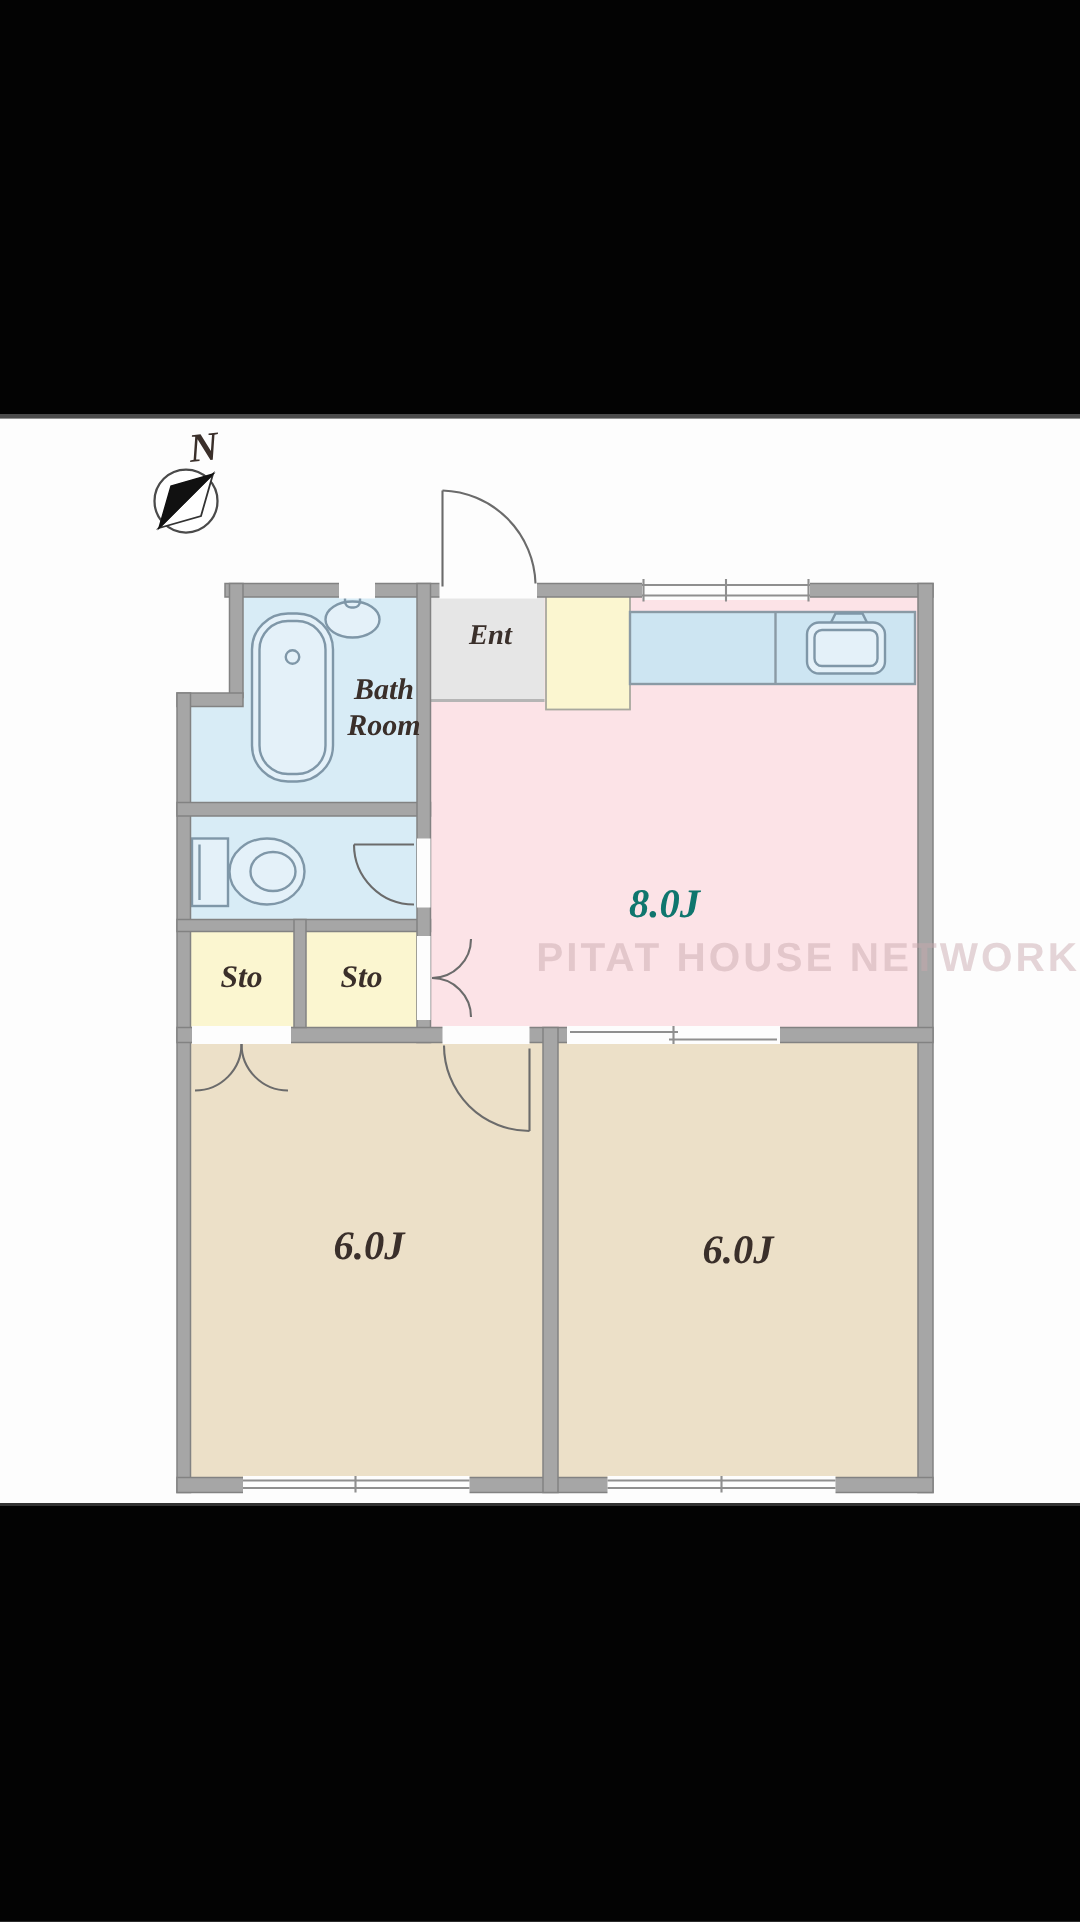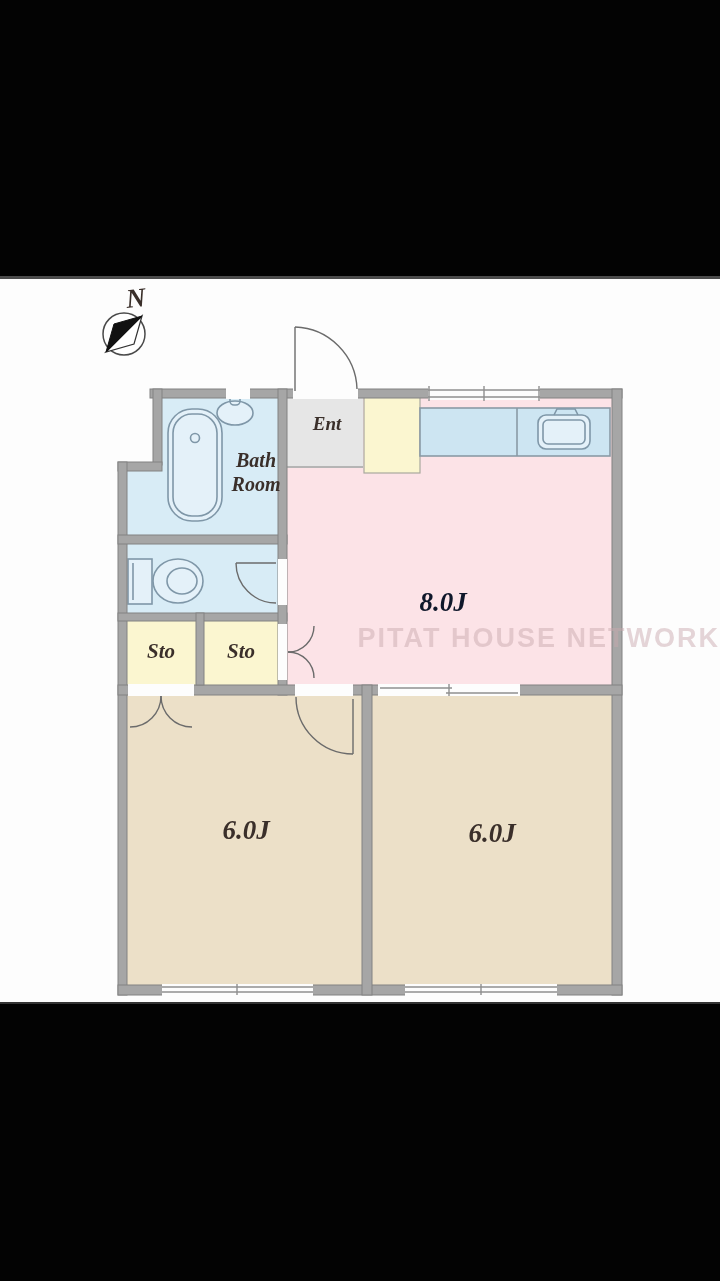--- a/index.html
+++ b/index.html
@@ -160,20 +160,20 @@
         <polygon points="142,37 106,73 134,65" fill="#ffffff" stroke="#333333" stroke-width="1.2"></polygon>
         <polygon points="142,37 106,73 114,45" fill="#111111" stroke="#111111" stroke-width="1"></polygon>
       </g>
     </svg>
 
     <div class="lbl lbl-n" style="color: rgb(58, 47, 42);">N</div>
     <div class="lbl lbl-ent" style="color: rgb(58, 47, 42);">Ent</div>
     <div class="lbl lbl-bath" style="color: rgb(58, 47, 42);">Bath Room</div>
     <div class="lbl lbl-sto1" style="color: rgb(58, 47, 42);">Sto</div>
     <div class="lbl lbl-sto2" style="color: rgb(58, 47, 42);">Sto</div>
-    <div class="lbl lbl-dk-size" style="color: #0f172a;">8.0J</div>
+    <div class="lbl lbl-dk-size" style="color: #0f766e;">8.0J</div>
     <div class="lbl lbl-room-l" style="color: rgb(58, 47, 42);">6.0J</div>
     <div class="lbl lbl-room-r" style="color: rgb(58, 47, 42);">6.0J</div>
     <div class="watermark">PITAT HOUSE NETWORK</div>
   </div>
 
   <div class="bar bar-bottom"></div>
 </div>
 
 </body></html>

